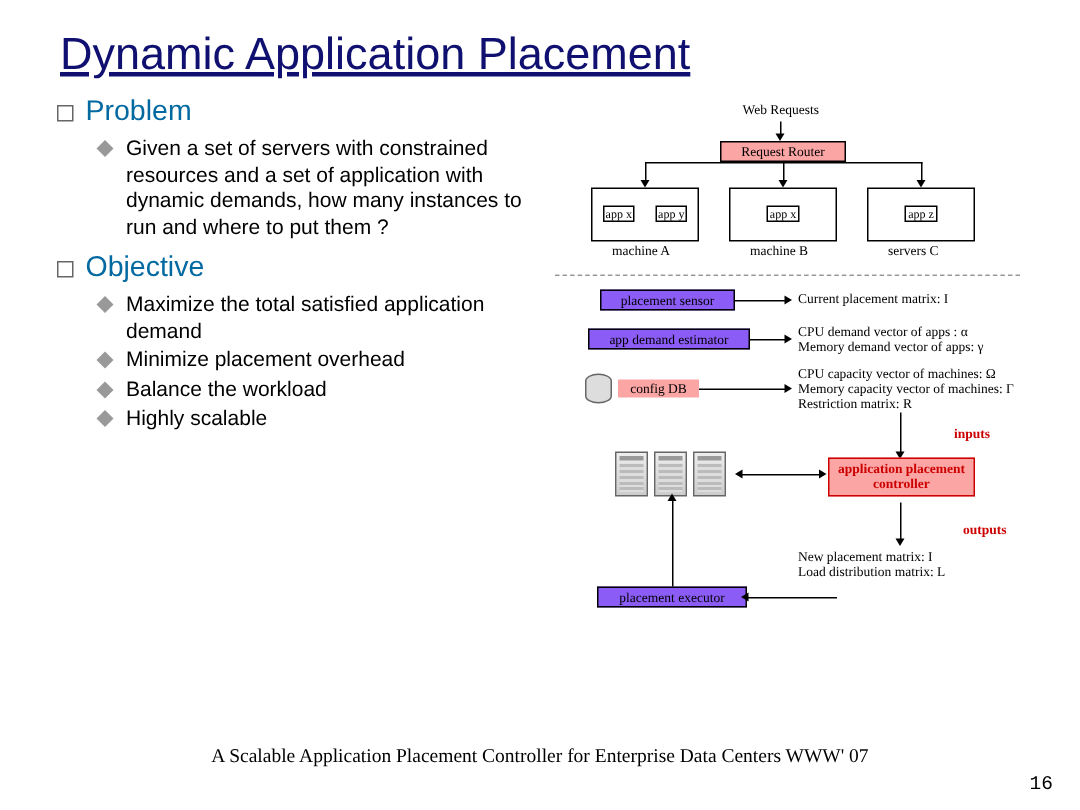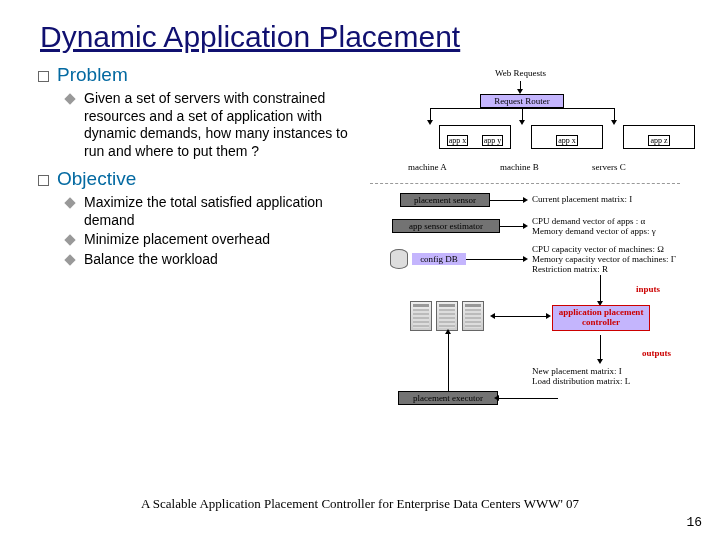--- a/index.html
+++ b/index.html
@@ -83,26 +83,26 @@
   .diagram {
     font-family: "Times New Roman", serif;
     font-size: 10px;
     position: relative;
     width: 320px;
     height: 360px;
   }
   .dbox {
     position: absolute;
     border: 1px solid #000;
-    background: #c4b5fd;
+    background: #fca5a5;
     text-align: center;
     padding: 1px 2px;
     font-size: 9px;
   }
-  .dbox.yellow { background: #737373; }
+  .dbox.yellow { background: #8b5cf6; }
   .dlabel {
     position: absolute;
     font-size: 9px;
     line-height: 1.1;
   }
   .line {
     position: absolute;
     background: #000;
   }
   .arrow-down {
@@ -130,26 +130,25 @@
     position: absolute;
     width: 0; height: 0;
     border-top: 3px solid transparent;
     border-bottom: 3px solid transparent;
     border-right: 5px solid #000;
   }
   .machine {
     position: absolute;
     border: 1px solid #000;
     width: 72px;
-    height: 24px;
+    height: 36px;
     display: flex;
     justify-content: space-around;
-    align-items: flex-end;
+    align-items: center;
     padding-bottom: 2px;
-    margin-left: 45px;
   }
   .app {
     border: 1px solid #000;
     font-size: 8px;
     padding: 0 1px;
     background: #fff;
   }
   .server-group {
     position: absolute;
     display: flex;
@@ -212,20 +211,24 @@
           <span class="diamond"></span>
           <span>Maximize the total satisfied application demand</span>
         </div>
         <div class="sub-item">
           <span class="diamond"></span>
           <span>Minimize placement overhead</span>
         </div>
         <div class="sub-item">
           <span class="diamond"></span>
           <span>Balance the workload</span>
+        </div>
+        <div class="sub-item">
+          <span class="diamond"></span>
+          <span>Highly scalable</span>
         </div>
       </div>
     </div>
 
   </div>
 
   <div class="right">
     <div class="diagram">
 
       <div class="dlabel" style="left:125px;top:0px">Web Requests</div>
@@ -258,21 +261,21 @@
       </div>
       <div class="dlabel" style="left:222px;top:94px">servers C</div>
 
       <div style="position:absolute;left:0;top:114px;width:310px;border-top:1px dashed #999"></div>
 
       <div class="dbox yellow" style="left:30px;top:124px;width:90px">placement sensor</div>
       <div class="line" style="left:120px;top:131px;width:35px;height:1px"></div>
       <div class="arrow-right" style="left:153px;top:128px"></div>
       <div class="dlabel" style="left:162px;top:126px">Current placement matrix: I</div>
 
-      <div class="dbox yellow" style="left:22px;top:150px;width:108px">app sensor estimator</div>
+      <div class="dbox yellow" style="left:22px;top:150px;width:108px">app demand estimator</div>
       <div class="line" style="left:130px;top:157px;width:25px;height:1px"></div>
       <div class="arrow-right" style="left:153px;top:154px"></div>
       <div class="dlabel" style="left:162px;top:148px">CPU demand vector of apps : α</div>
       <div class="dlabel" style="left:162px;top:158px">Memory demand vector of apps: γ</div>
 
       <div class="cyl" style="left:20px;top:180px"></div>
       <div class="dbox" style="left:42px;top:184px;width:54px;border:none">config DB</div>
       <div class="line" style="left:96px;top:190px;width:59px;height:1px"></div>
       <div class="arrow-right" style="left:153px;top:187px"></div>
       <div class="dlabel" style="left:162px;top:176px">CPU capacity vector of machines: Ω</div>

